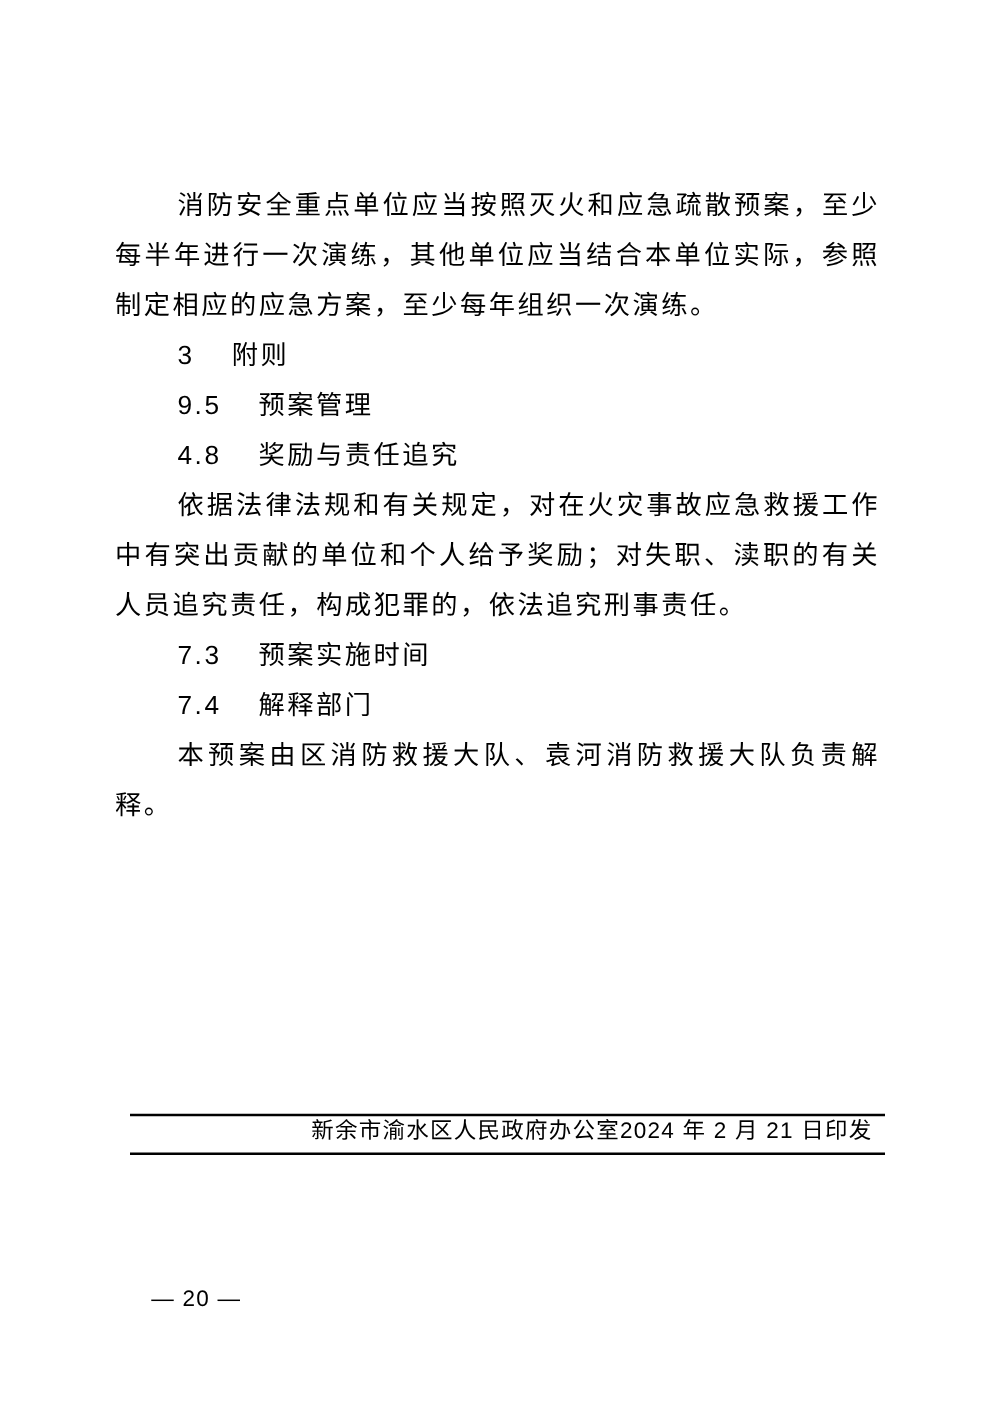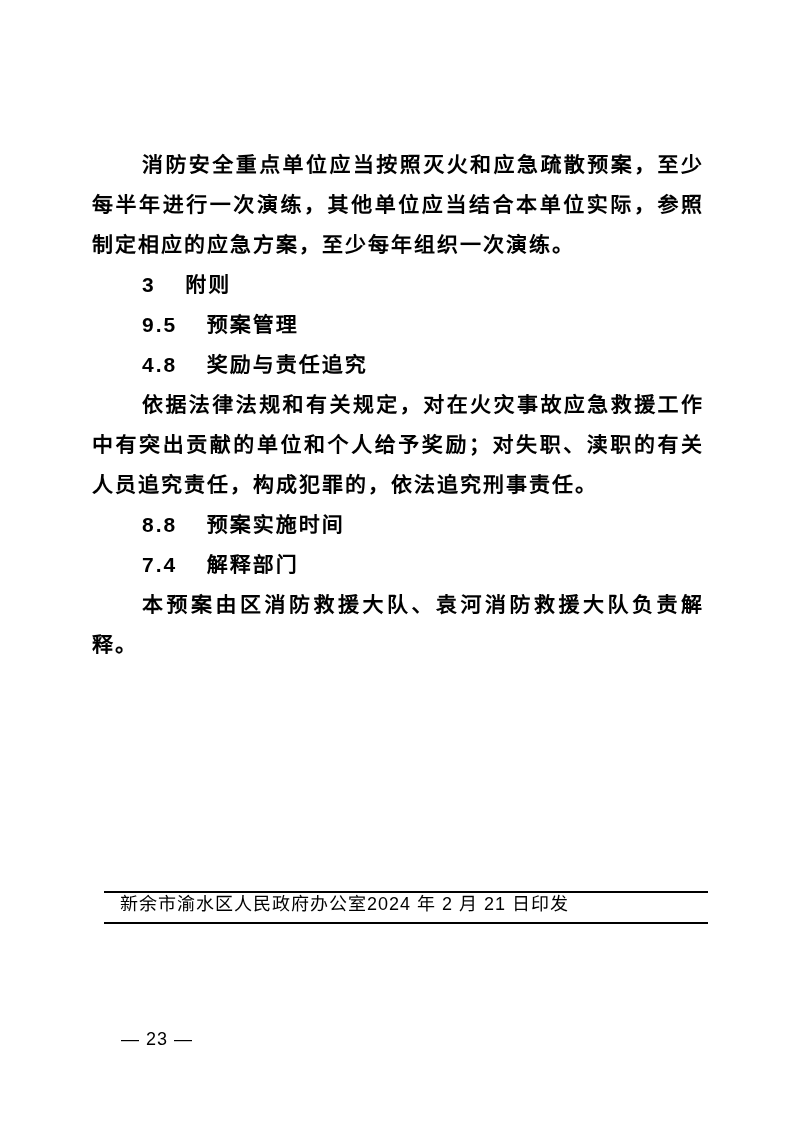--- a/index.html
+++ b/index.html
@@ -24,39 +24,39 @@
   .body-text {
     position: absolute;
     left: 92px;
     top: 145px;
     width: 612px;
     font-size: 21px;
     line-height: 40px;
     letter-spacing: 2px;
     word-spacing: 7px;
     text-align: justify;
-    font-weight: 700;
+    font-weight: 400;
   }
   .body-text p {
     margin: 0;
     text-indent: 50px;
     white-space: pre-wrap;
   }
   
   .colophon {
     position: absolute;
     left: 104px;
     top: 891px;
     width: 604px;
     height: 33px;
     box-sizing: border-box;
     border-top: 2px solid #000000;
     border-bottom: 2px solid #000000;
     display: flex;
-    justify-content: flex-start;
+    justify-content: flex-end;
     align-items: center;
     font-size: 18px;
     letter-spacing: 1px;
     padding: 0 10px 12px 16px;
     font-weight: 500;
   }
   .colophon .print-date {
     white-space: pre;
   }
   
@@ -73,25 +73,25 @@
 <body>
 
 <div class="page">
 
   <main class="body-text">
     <p>消防安全重点单位应当按照灭火和应急疏散预案，至少每半年进行一次演练，其他单位应当结合本单位实际，参照制定相应的应急方案，至少每年组织一次演练。</p>
     <p>3  附则</p>
     <p>9.5  预案管理</p>
     <p>4.8  奖励与责任追究</p>
     <p>依据法律法规和有关规定，对在火灾事故应急救援工作中有突出贡献的单位和个人给予奖励；对失职、渎职的有关人员追究责任，构成犯罪的，依法追究刑事责任。</p>
-    <p>8.8  预案实施时间</p>
+    <p>7.3  预案实施时间</p>
     <p>7.4  解释部门</p>
     <p>本预案由区消防救援大队、袁河消防救援大队负责解释。</p>
   </main>
 
   <footer class="colophon">
     <span class="issuer">新余市渝水区人民政府办公室</span>
     <span class="print-date">2024 年 2 月 21 日印发</span>
   </footer>
 
-  <div class="page-number">— 23 —</div>
+  <div class="page-number">— 20 —</div>
 
 </div>
 
 </body></html>

